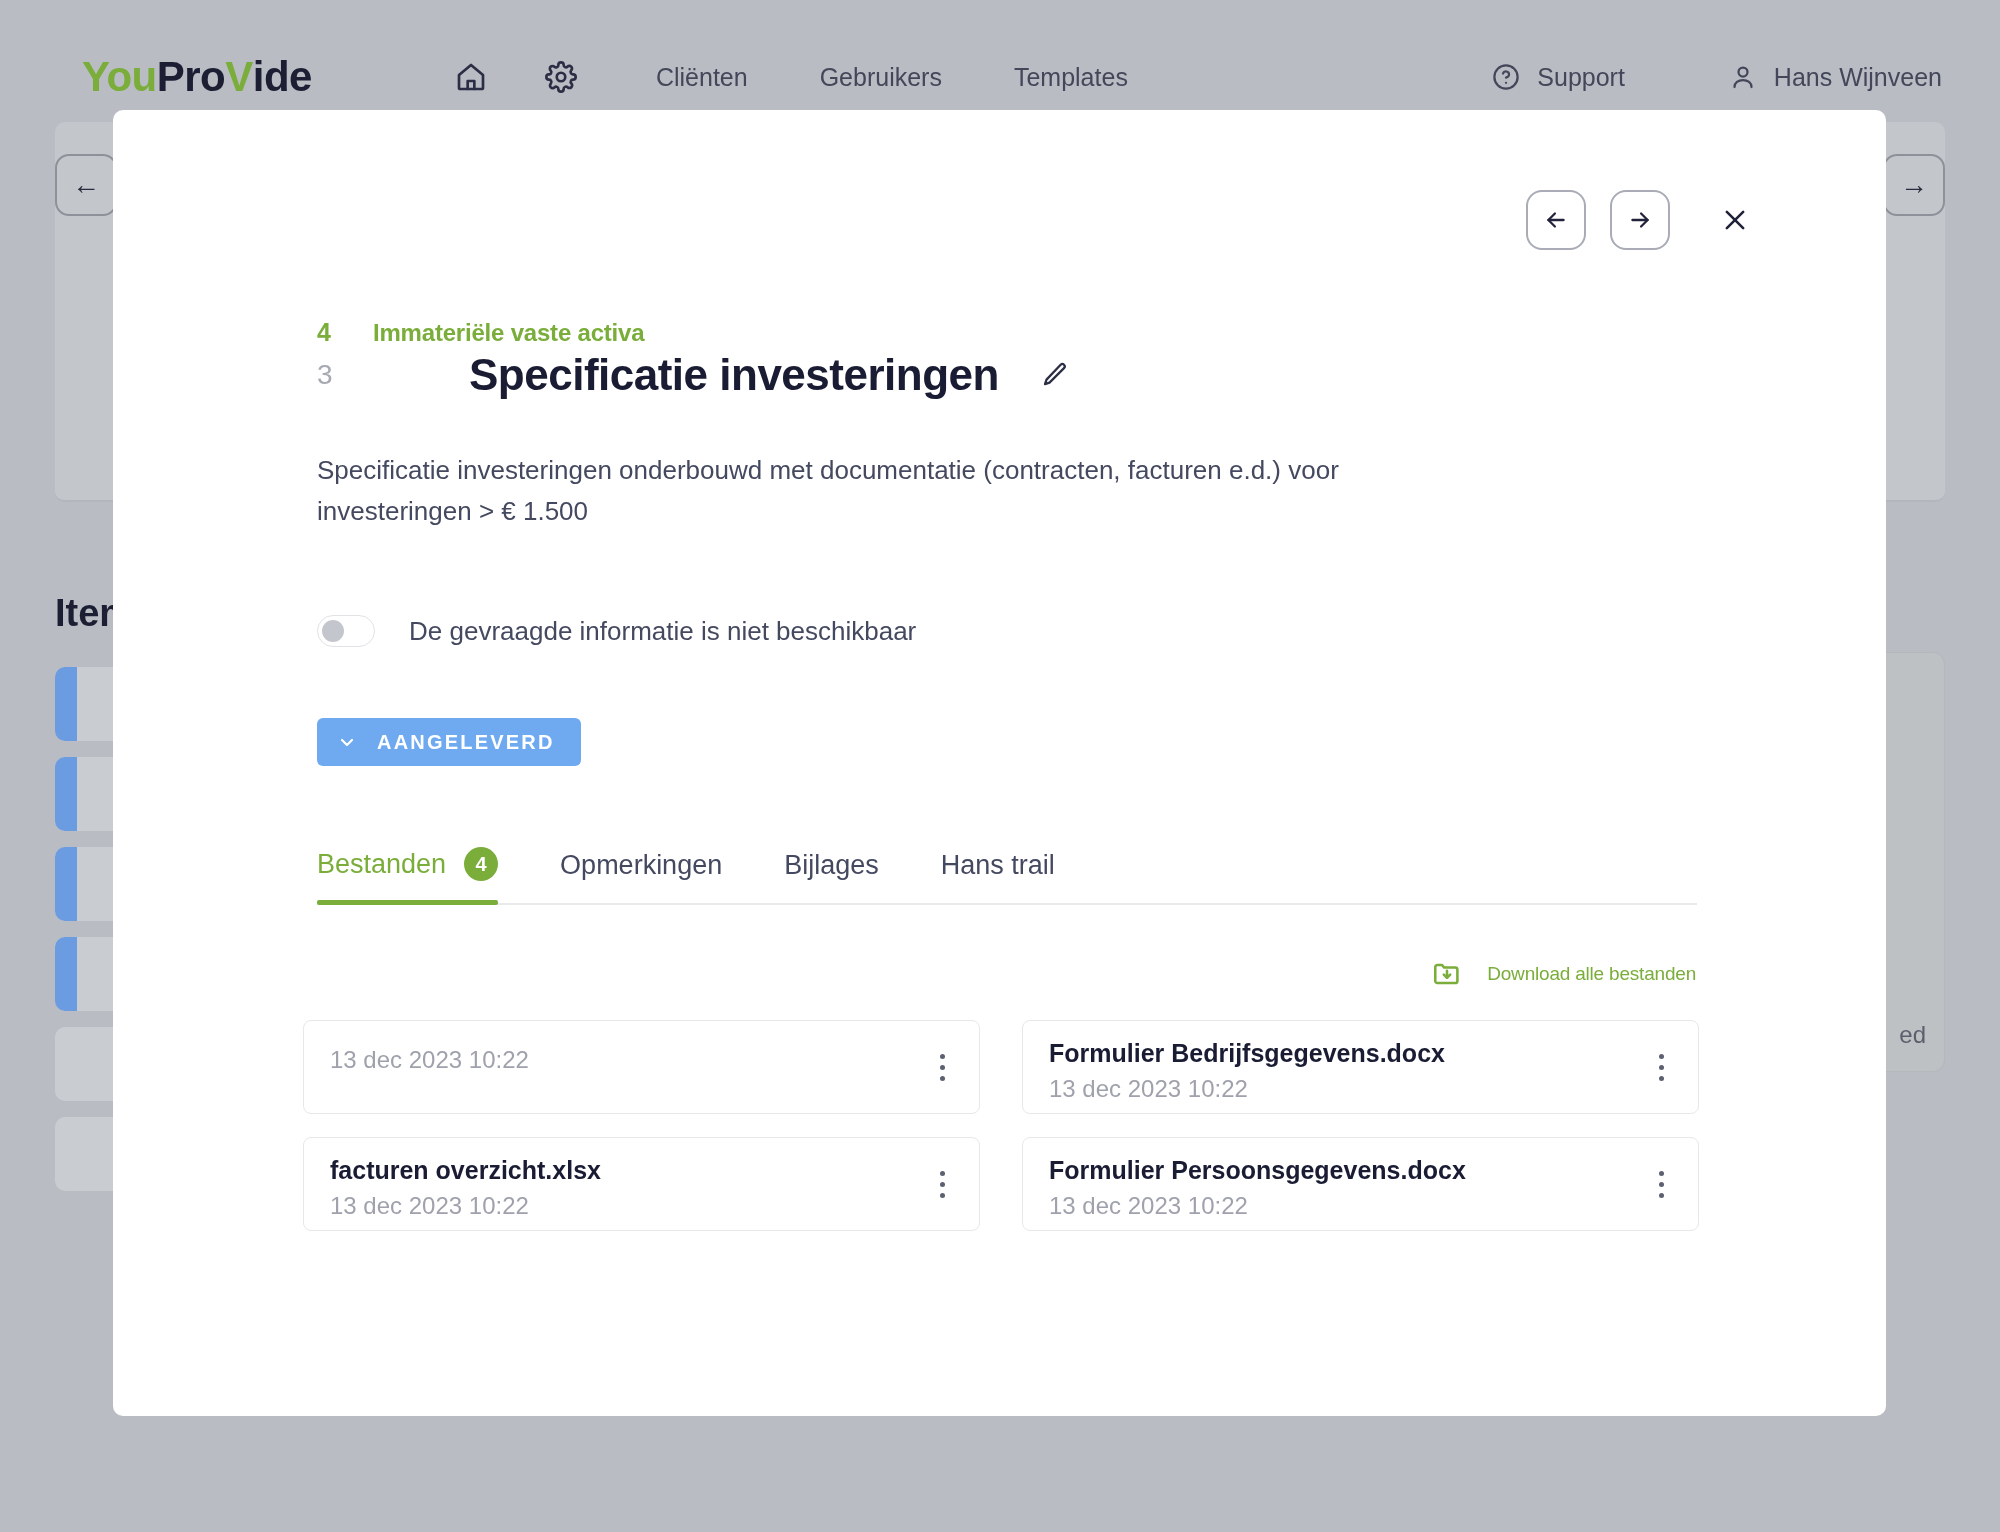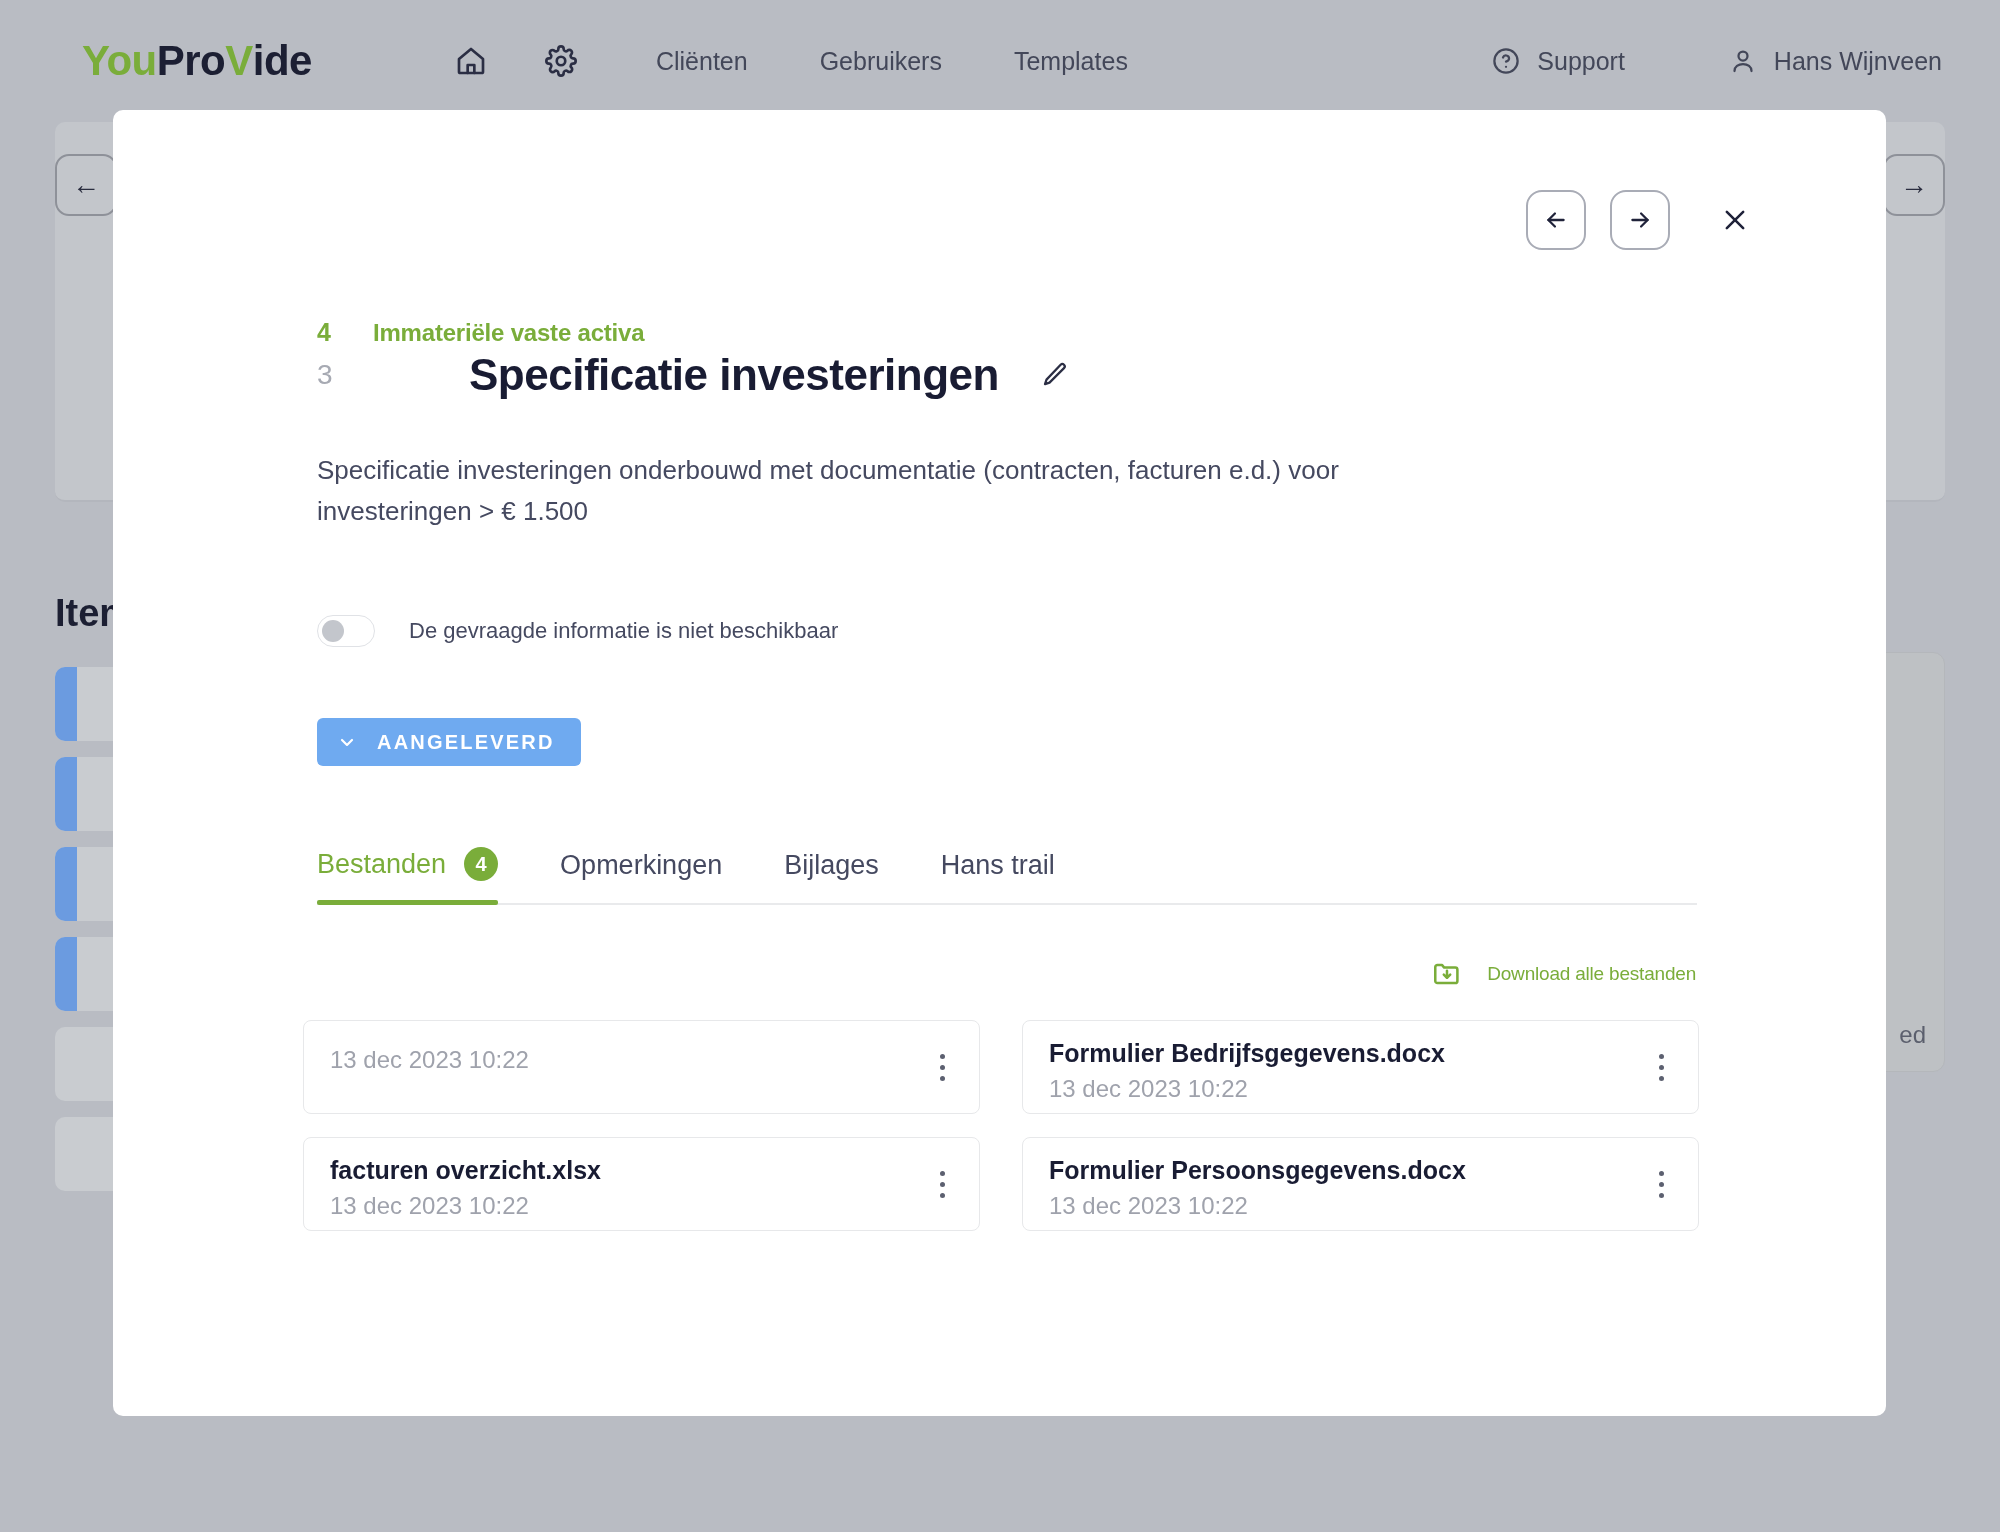--- a/index.html
+++ b/index.html
@@ -22,21 +22,21 @@
   .bg-dim {
     position: absolute;
     inset: 0;
     background: #b9bcc3;
     z-index: 5;
   }
 
   
   #topnav {
     position: absolute;
-    top: 0; left: 0; right: 0;
+    top: 16px; left: 0; right: 0;
     height: 122px;
     display: flex;
     align-items: center;
     z-index: 6;
   }
 
   #logo {
     margin-left: 82px;
     font-size: 42px;
     font-weight: 800;
@@ -304,21 +304,21 @@
   }
   .switch .knob {
     position: absolute;
     left: 4px; top: 3.5px;
     width: 22px; height: 22px;
     border-radius: 50%;
     background: #c3c6cc;
   }
   .toggle-row .tg-label {
     margin-left: 34px;
-    font-size: 22px;
+    font-size: 26px;
     color: #454960;
   }
 
   .status-btn {
     position: absolute;
     left: 204px;
     top: 608px;
     height: 48px;
     background: #6faaf0;
     border: none;

